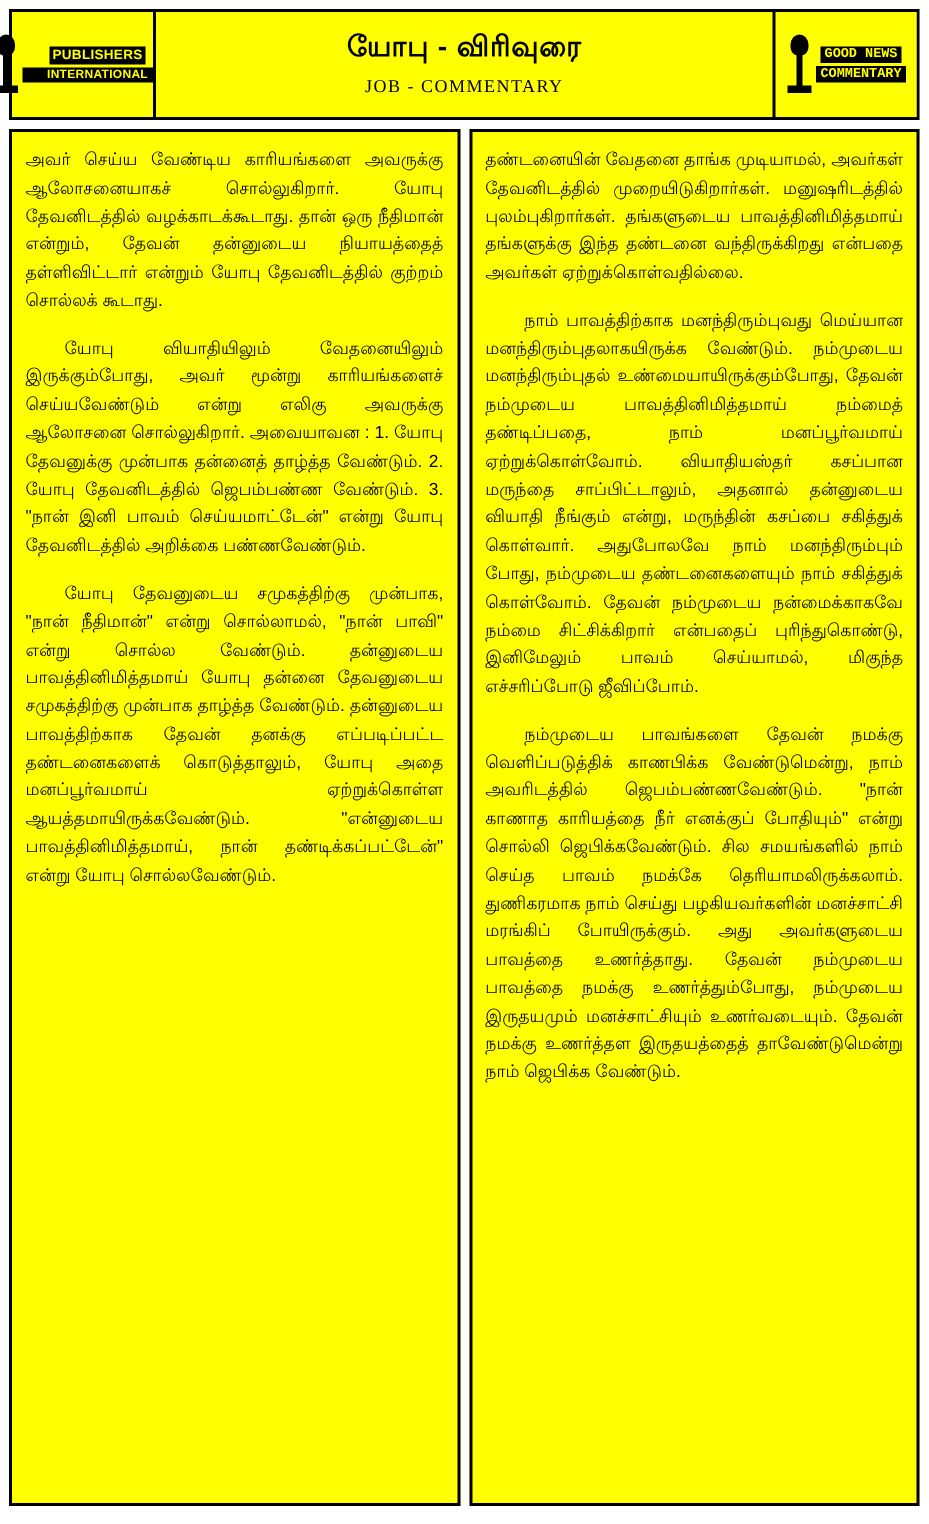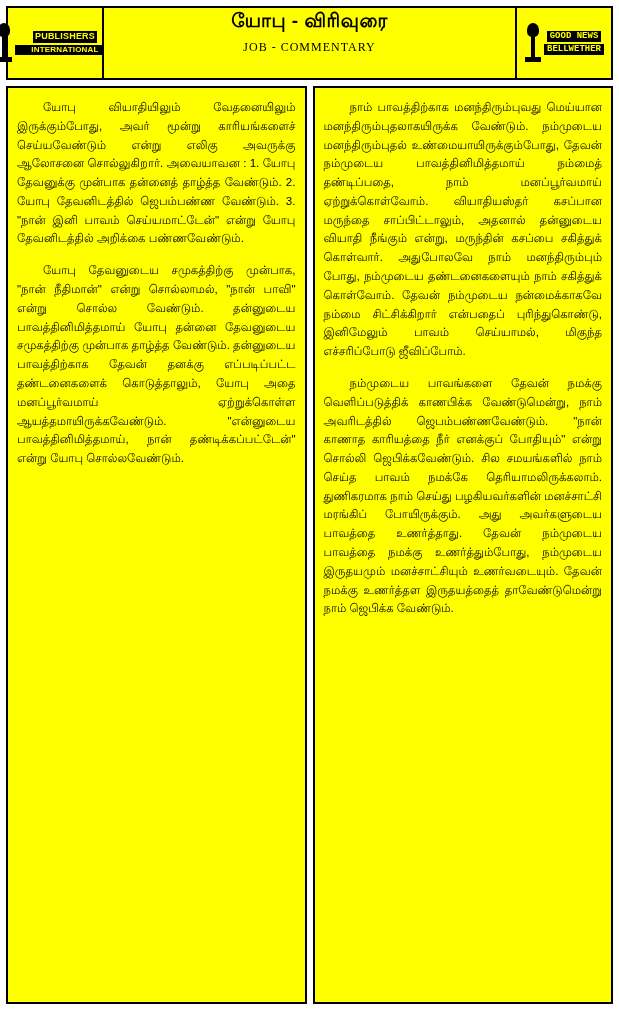--- a/index.html
+++ b/index.html
@@ -102,20 +102,21 @@
     letter-spacing: 0.2px;
     padding: 1px 16px;
     margin-top: 2px;
     white-space: nowrap;
   }
   .title-box {
     flex: 1 1 auto;
     display: flex;
     flex-direction: column;
     align-items: center;
+    justify-content: center;
     background: #ffff00;
     padding: 2px 4px;
   }
   .title-ta {
     font-size: 19px;
     font-weight: bold;
     color: #000000;
     letter-spacing: 0.5px;
     white-space: nowrap;
   }
@@ -227,34 +228,36 @@
 
     <div class="pub-box">
       <div class="pub-inner">
         <div class="logo-emblem">
           <div class="torch-flame"></div>
           <div class="torch-stem"></div>
           <div class="torch-base"></div>
         </div>
         <div class="pub-text">
           <span class="p1">GOOD NEWS</span>
-          <span class="p2">BELLWETHER</span>
+          <span class="p2">COMMENTARY</span>
         </div>
       </div>
     </div>
 
   </div>
 
   <div class="body-wrap">
 
     <div class="column">
+      <p class="para noindent">அவர் செய்ய வேண்டிய காரியங்களை அவருக்கு ஆலோசனையாகச் சொல்லுகிறார். யோபு தேவனிடத்தில் வழக்காடக்கூடாது. தான் ஒரு நீதிமான் என்றும், தேவன் தன்னுடைய நியாயத்தைத் தள்ளிவிட்டார் என்றும் யோபு தேவனிடத்தில் குற்றம் சொல்லக் கூடாது.</p>
       <p class="para">யோபு வியாதியிலும் வேதனையிலும் இருக்கும்போது, அவர் மூன்று காரியங்களைச் செய்யவேண்டும் என்று எலிகு அவருக்கு ஆலோசனை சொல்லுகிறார். அவையாவன : 1. யோபு தேவனுக்கு முன்பாக தன்னைத் தாழ்த்த வேண்டும். 2. யோபு தேவனிடத்தில் ஜெபம்பண்ண வேண்டும். 3. "நான் இனி பாவம் செய்யமாட்டேன்" என்று யோபு தேவனிடத்தில் அறிக்கை பண்ணவேண்டும்.</p>
       <p class="para">யோபு தேவனுடைய சமுகத்திற்கு முன்பாக, "நான் நீதிமான்" என்று சொல்லாமல், "நான் பாவி" என்று சொல்ல வேண்டும். தன்னுடைய பாவத்தினிமித்தமாய் யோபு தன்னை தேவனுடைய சமுகத்திற்கு முன்பாக தாழ்த்த வேண்டும். தன்னுடைய பாவத்திற்காக தேவன் தனக்கு எப்படிப்பட்ட தண்டனைகளைக் கொடுத்தாலும், யோபு அதை மனப்பூர்வமாய் ஏற்றுக்கொள்ள ஆயத்தமாயிருக்கவேண்டும். "என்னுடைய பாவத்தினிமித்தமாய், நான் தண்டிக்கப்பட்டேன்" என்று யோபு சொல்லவேண்டும்.</p>
     </div>
 
     <div class="column">
+      <p class="para noindent">தண்டனையின் வேதனை தாங்க முடியாமல், அவர்கள் தேவனிடத்தில் முறையிடுகிறார்கள். மனுஷரிடத்தில் புலம்புகிறார்கள். தங்களுடைய பாவத்தினிமித்தமாய் தங்களுக்கு இந்த தண்டனை வந்திருக்கிறது என்பதை அவர்கள் ஏற்றுக்கொள்வதில்லை.</p>
       <p class="para">நாம் பாவத்திற்காக மனந்திரும்புவது மெய்யான மனந்திரும்புதலாகயிருக்க வேண்டும். நம்முடைய மனந்திரும்புதல் உண்மையாயிருக்கும்போது, தேவன் நம்முடைய பாவத்தினிமித்தமாய் நம்மைத் தண்டிப்பதை, நாம் மனப்பூர்வமாய் ஏற்றுக்கொள்வோம். வியாதியஸ்தர் கசப்பான மருந்தை சாப்பிட்டாலும், அதனால் தன்னுடைய வியாதி நீங்கும் என்று, மருந்தின் கசப்பை சகித்துக் கொள்வார். அதுபோலவே நாம் மனந்திரும்பும் போது, நம்முடைய தண்டனைகளையும் நாம் சகித்துக் கொள்வோம். தேவன் நம்முடைய நன்மைக்காகவே நம்மை சிட்சிக்கிறார் என்பதைப் புரிந்துகொண்டு, இனிமேலும் பாவம் செய்யாமல், மிகுந்த எச்சரிப்போடு ஜீவிப்போம்.</p>
       <p class="para">நம்முடைய பாவங்களை தேவன் நமக்கு வெளிப்படுத்திக் காணபிக்க வேண்டுமென்று, நாம் அவரிடத்தில் ஜெபம்பண்ணவேண்டும். "நான் காணாத காரியத்தை நீர் எனக்குப் போதியும்" என்று சொல்லி ஜெபிக்கவேண்டும். சில சமயங்களில் நாம் செய்த பாவம் நமக்கே தெரியாமலிருக்கலாம். துணிகரமாக நாம் செய்து பழகியவர்களின் மனச்சாட்சி மரங்கிப் போயிருக்கும். அது அவர்களுடைய பாவத்தை உணர்த்தாது. தேவன் நம்முடைய பாவத்தை நமக்கு உணர்த்தும்போது, நம்முடைய இருதயமும் மனச்சாட்சியும் உணர்வடையும். தேவன் நமக்கு உணர்த்தள இருதயத்தைத் தாவேண்டுமென்று நாம் ஜெபிக்க வேண்டும்.</p>
     </div>
 
   </div>
 
 </div>
 
 </body></html>

